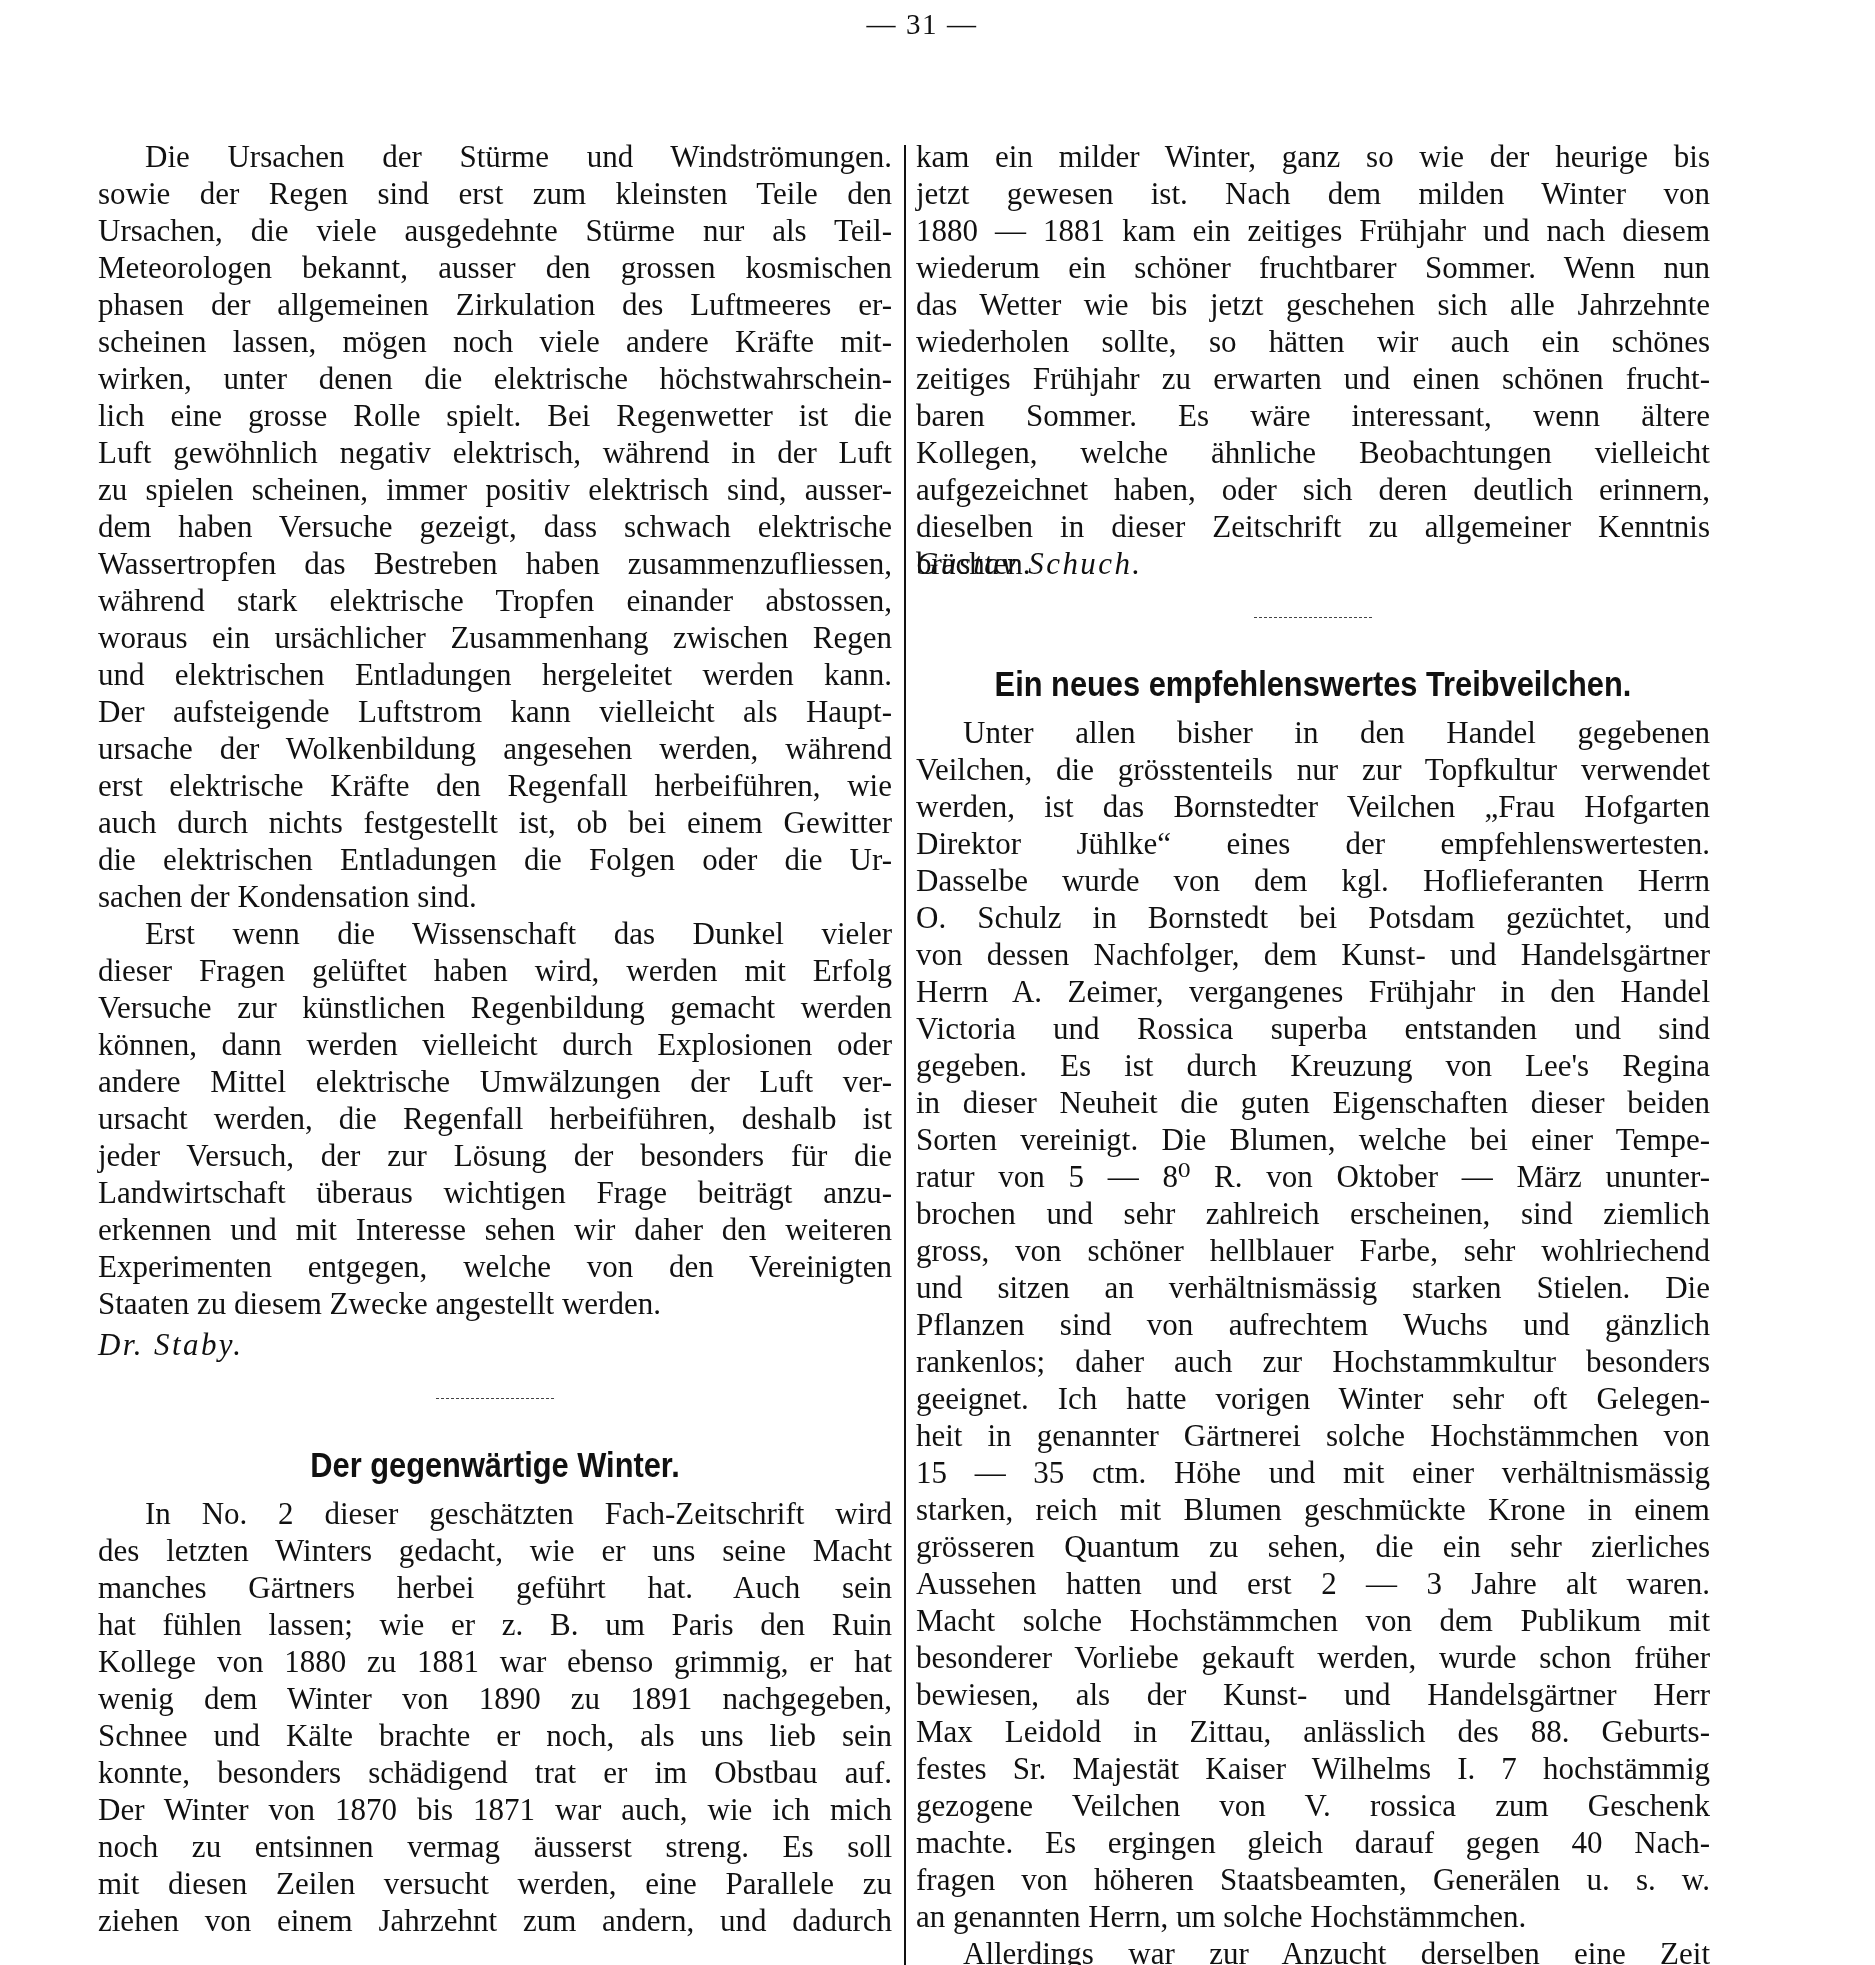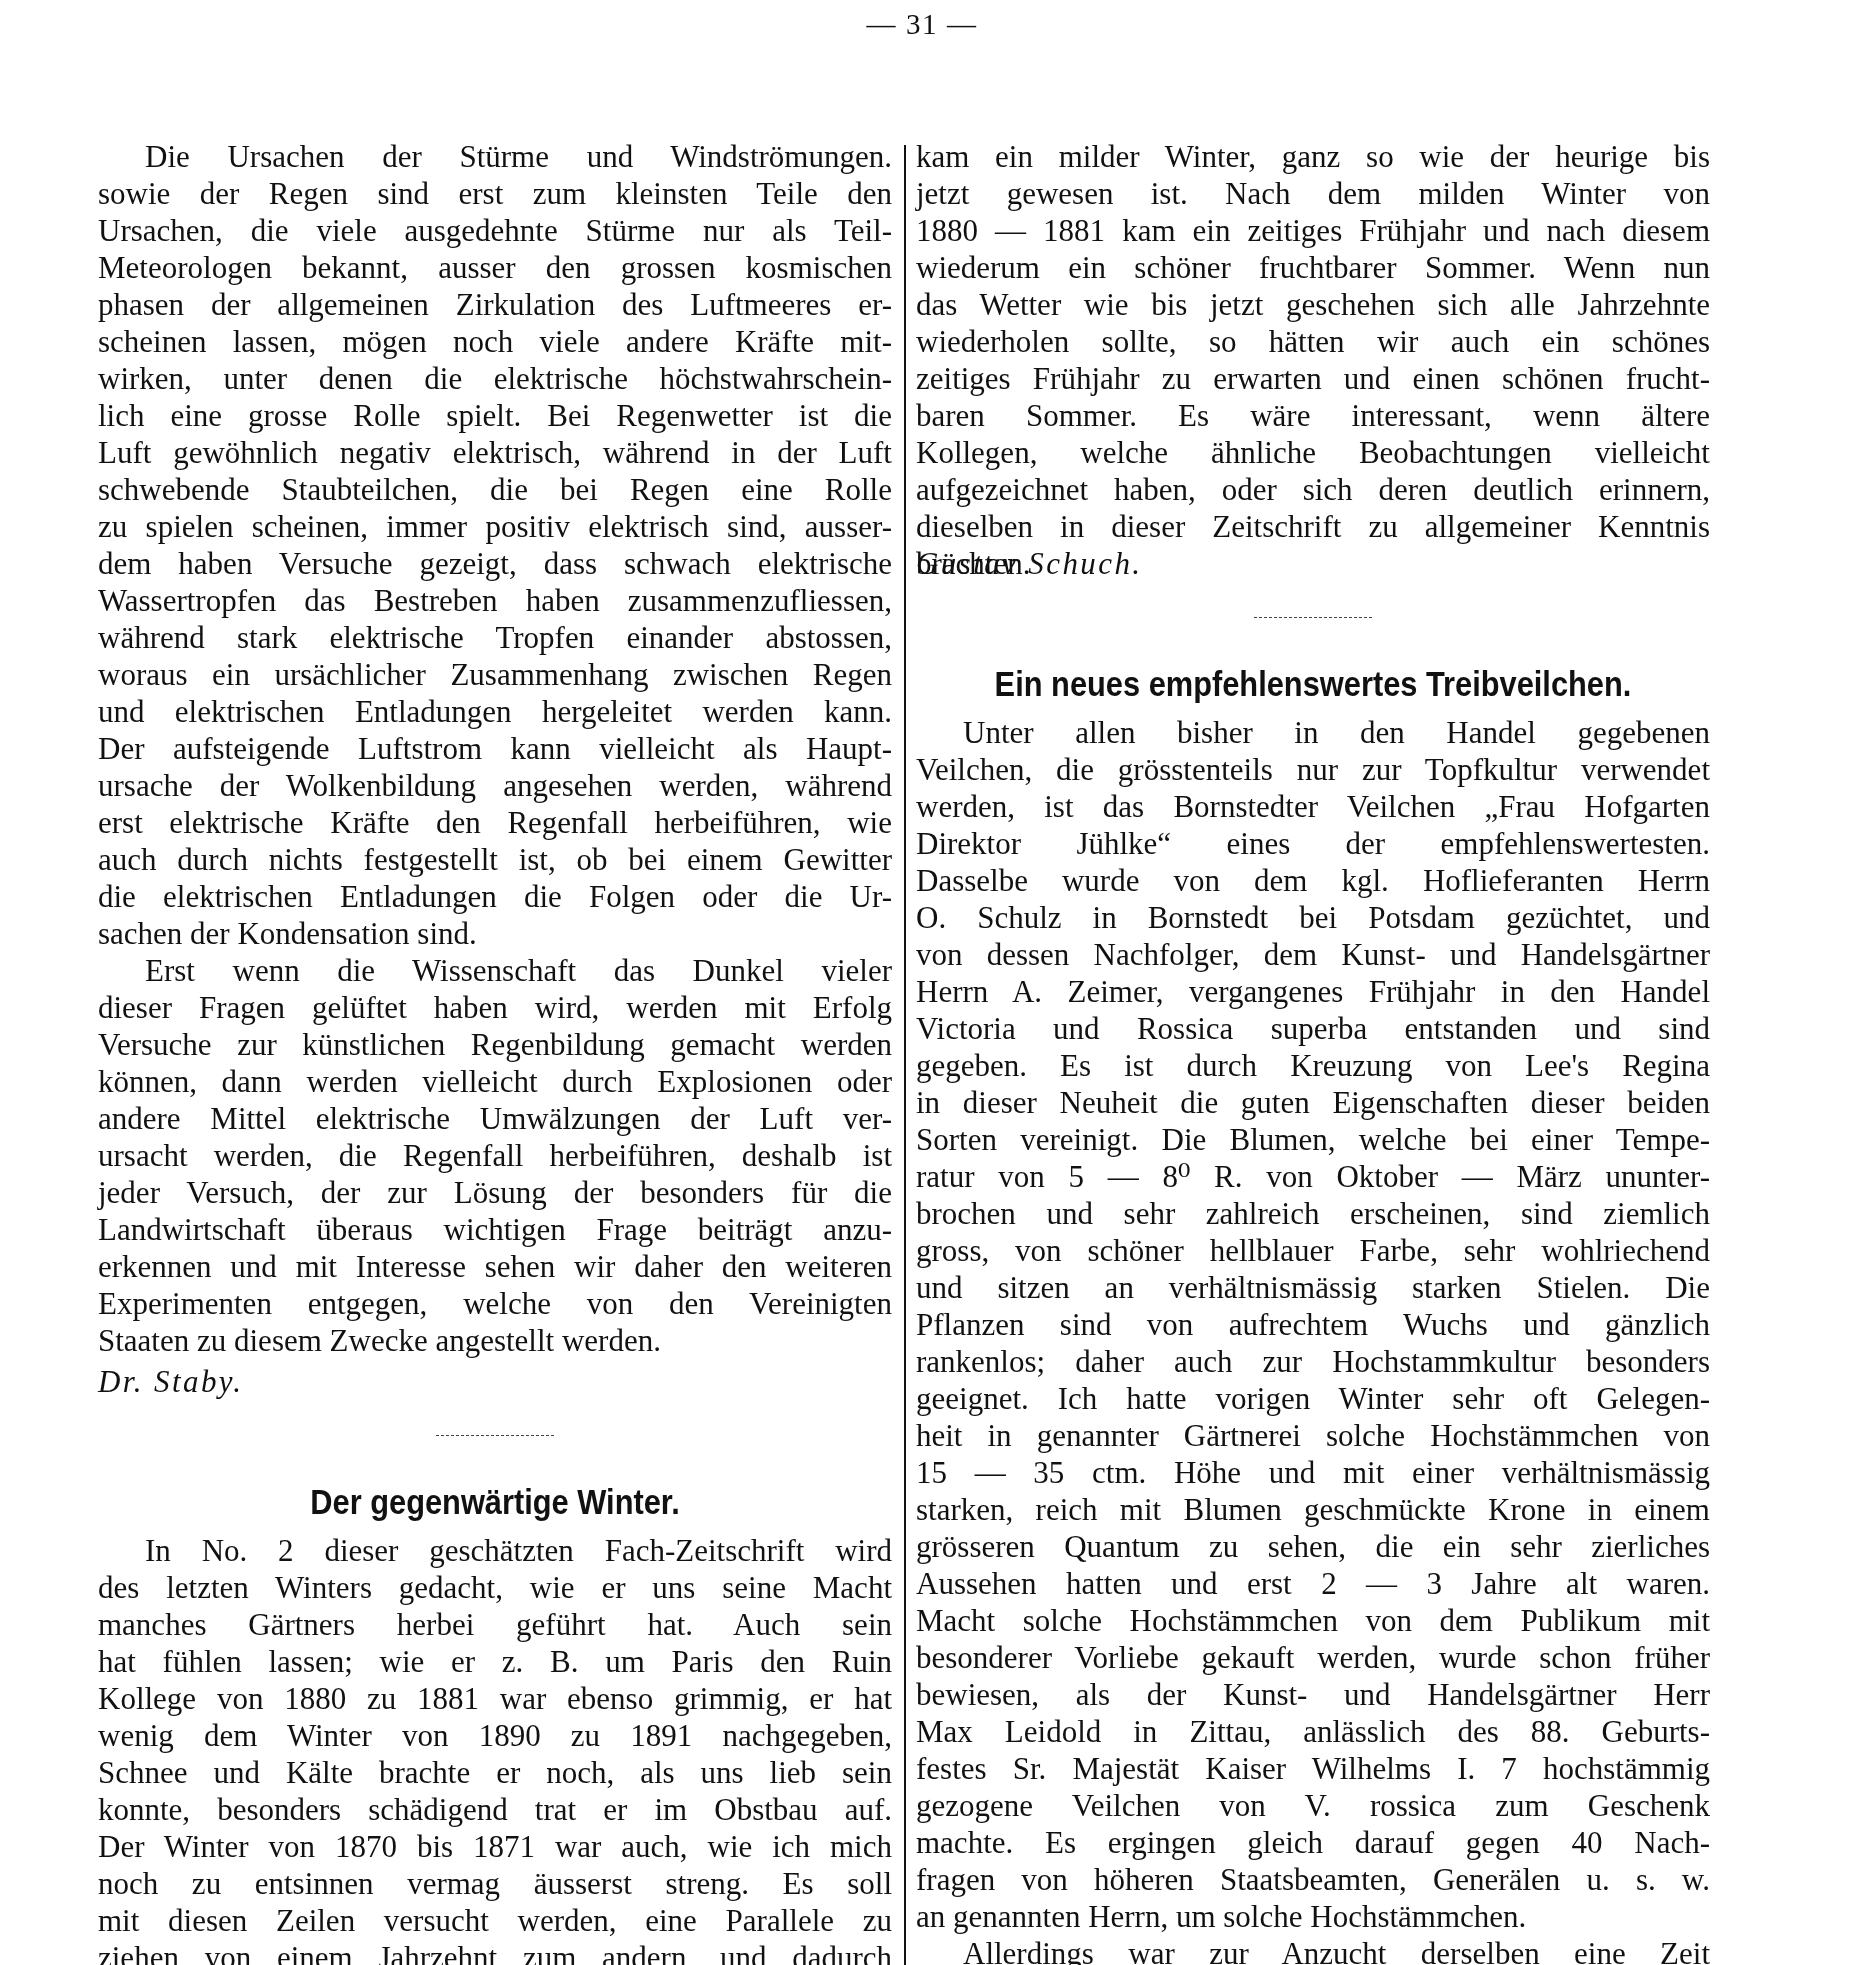--- a/index.html
+++ b/index.html
@@ -32,21 +32,20 @@
     <div>
         <span class="line indent">Die Ursachen der Stürme und Windströmungen.</span>
         <span class="line">sowie der Regen sind erst zum kleinsten Teile den</span>
         <span class="line">Ursachen, die viele ausgedehnte Stürme nur als Teil-</span>
         <span class="line">Meteorologen bekannt, ausser den grossen kosmischen</span>
         <span class="line">phasen der allgemeinen Zirkulation des Luftmeeres er-</span>
         <span class="line">scheinen lassen, mögen noch viele andere Kräfte mit-</span>
         <span class="line">wirken, unter denen die elektrische höchstwahrschein-</span>
         <span class="line">lich eine grosse Rolle spielt. Bei Regenwetter ist die</span>
         <span class="line">Luft gewöhnlich negativ elektrisch, während in der Luft</span>
-        <span class="line">schwebende Staubteilchen, die bei Regen eine Rolle</span>
         <span class="line">zu spielen scheinen, immer positiv elektrisch sind, ausser-</span>
         <span class="line">dem haben Versuche gezeigt, dass schwach elektrische</span>
         <span class="line">Wassertropfen das Bestreben haben zusammenzufliessen,</span>
         <span class="line">während stark elektrische Tropfen einander abstossen,</span>
         <span class="line">woraus ein ursächlicher Zusammenhang zwischen Regen</span>
         <span class="line">und elektrischen Entladungen hergeleitet werden kann.</span>
         <span class="line">Der aufsteigende Luftstrom kann vielleicht als Haupt-</span>
         <span class="line">ursache der Wolkenbildung angesehen werden, während</span>
         <span class="line">erst elektrische Kräfte den Regenfall herbeiführen, wie</span>
         <span class="line">auch durch nichts festgestellt ist, ob bei einem Gewitter</span>

